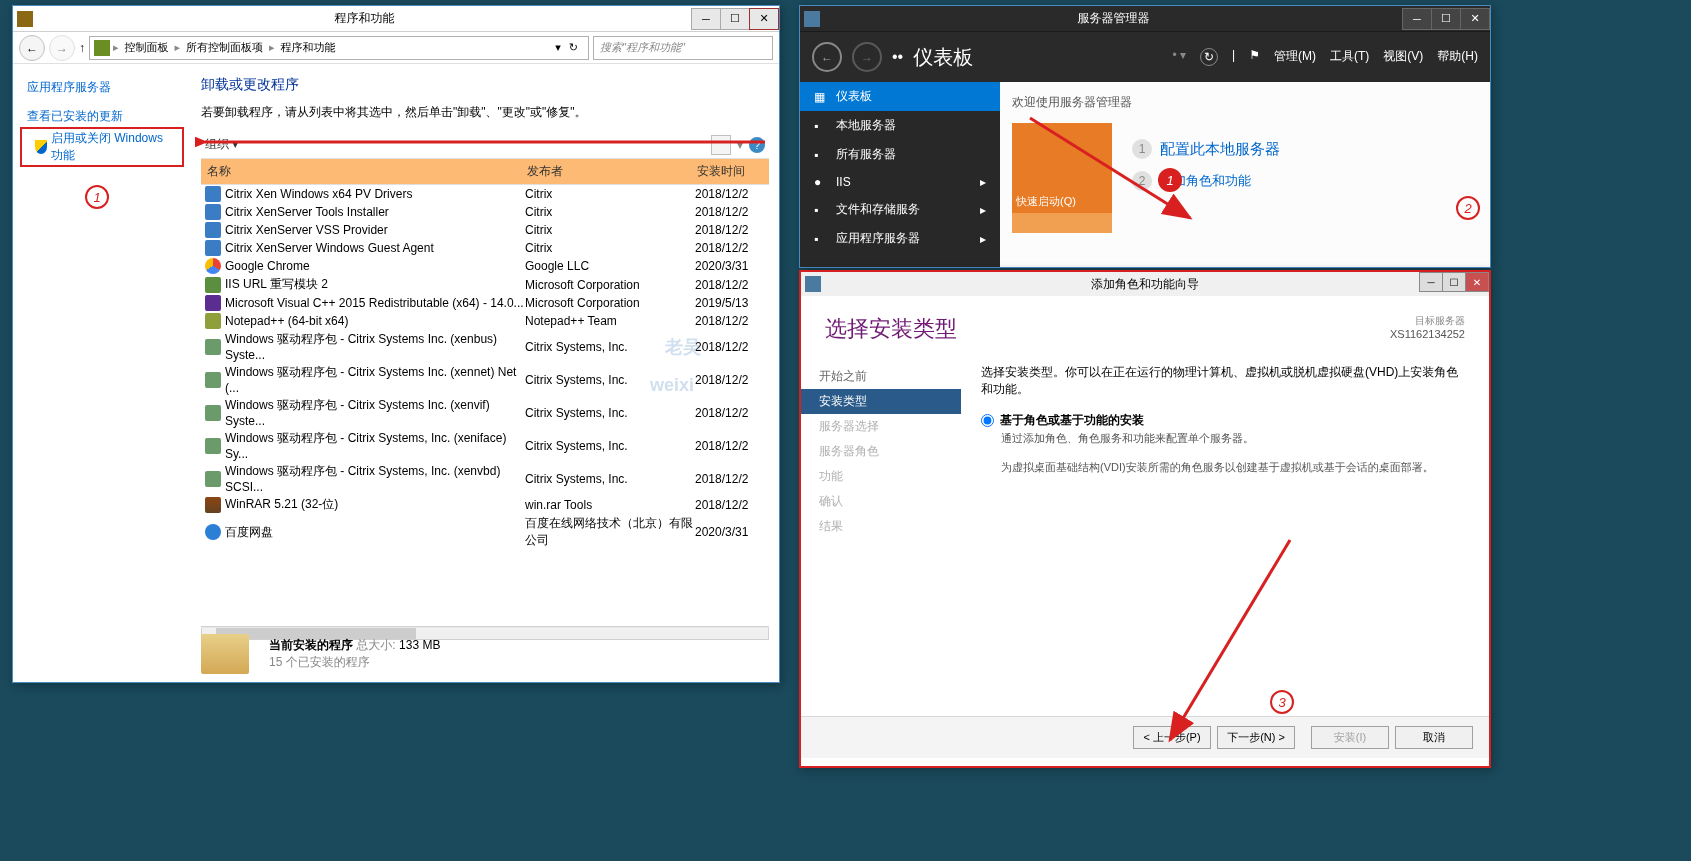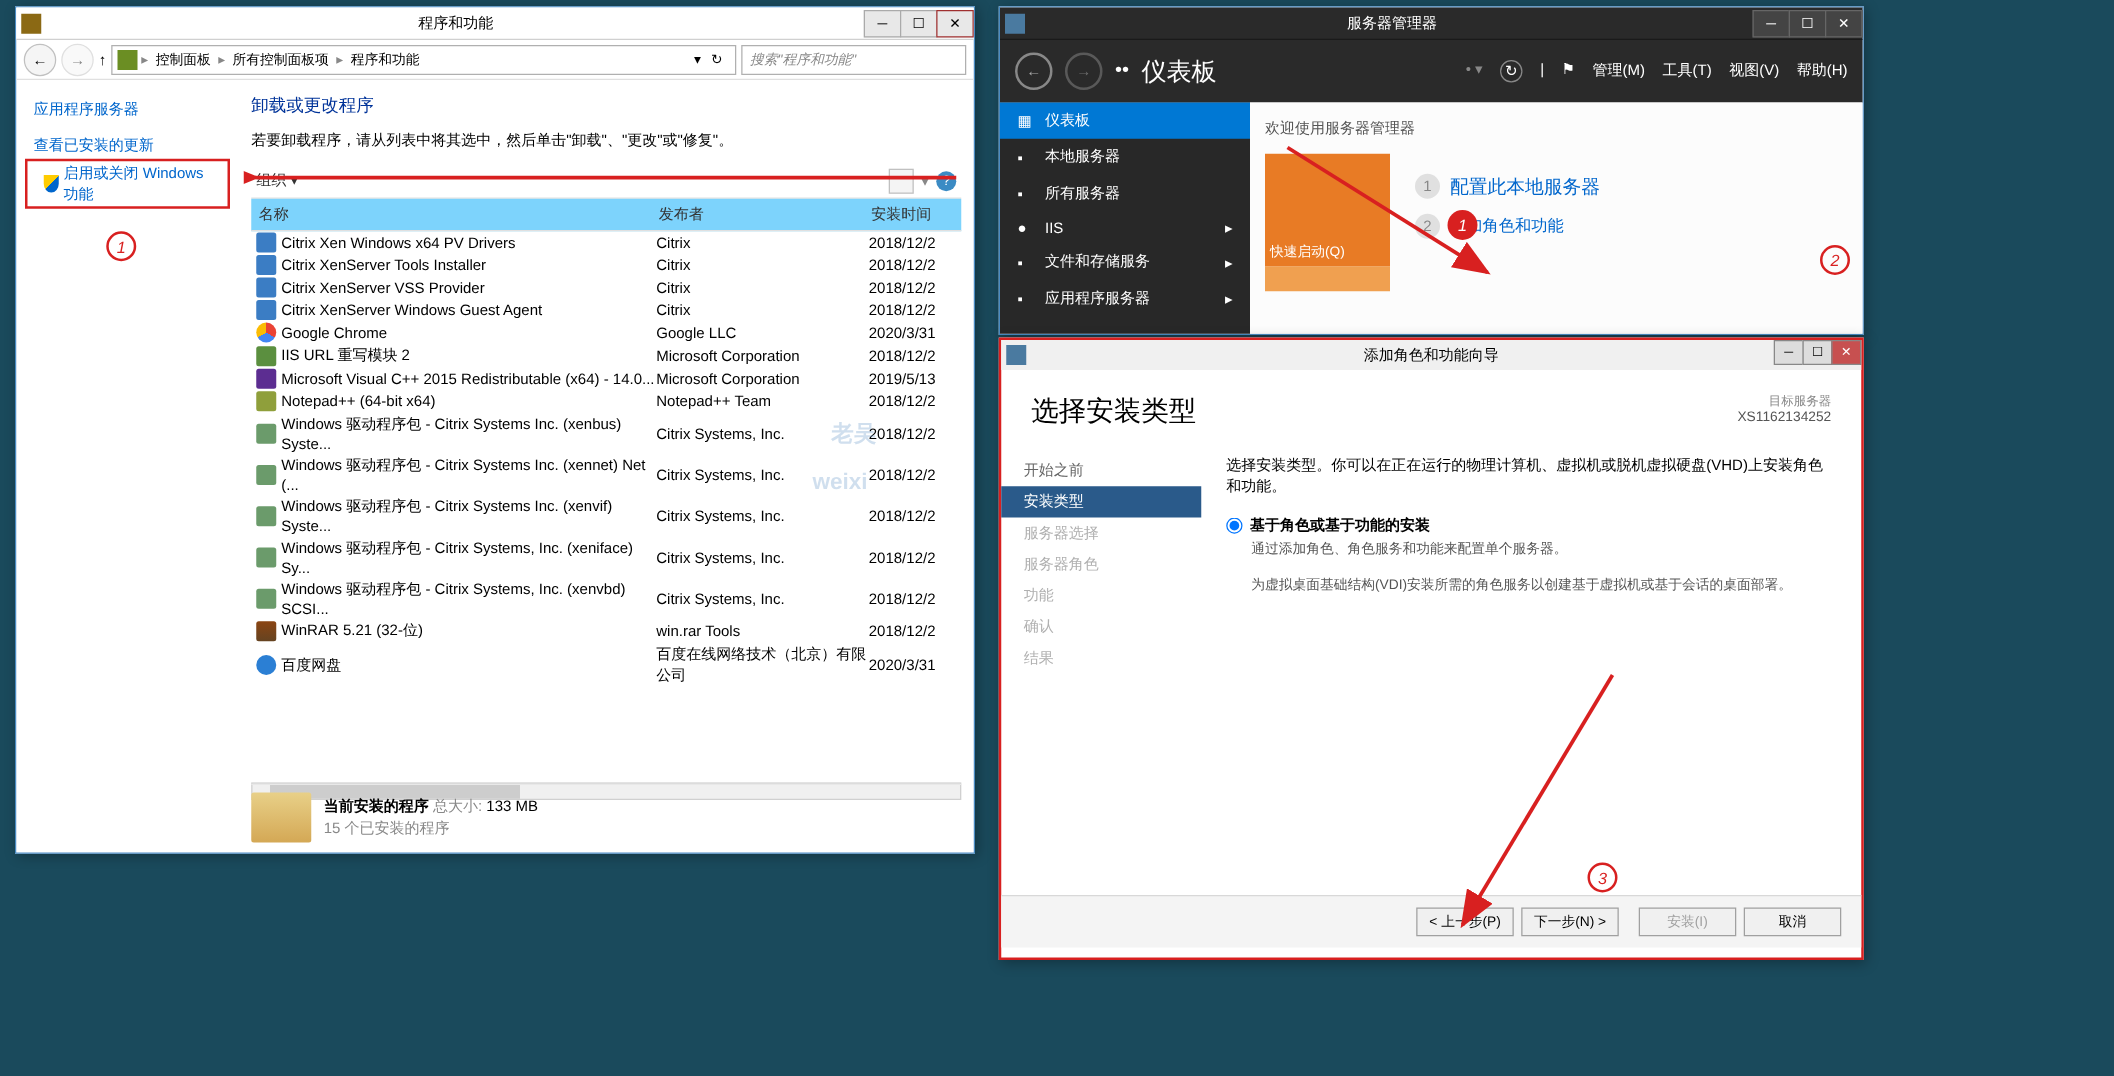--- a/index.html
+++ b/index.html
@@ -32,36 +32,36 @@
     .shield-icon { width: 14px; height: 14px; display: inline-block; background: linear-gradient(135deg,#ffcc00 50%,#0066cc 50%); border-radius: 0 0 50% 50%; }
     .pf-main { flex: 1; padding: 12px 10px 0 10px; position: relative; }
     .pf-heading { color: #003399; font-size: 14px; margin-bottom: 10px; }
     .pf-sub { font-size: 12px; margin-bottom: 10px; }
     .pf-toolbar { height: 28px; display: flex; align-items: center; padding: 0 4px; border-bottom: 1px solid #e0e0e0; justify-content: space-between; }
     .pf-tool-left { color: #333; font-size: 12px; cursor: pointer; text-align: right; }
     .pf-tool-right { display: flex; gap: 6px; align-items: center; }
     .view-icon { width: 20px; height: 20px; border: 1px solid #c0c0c0; background: #f4f4f4; }
     .help-icon { width: 16px; height: 16px; border-radius: 50%; background: #3b8bc4; color: #fff; font-size: 11px; display: flex; align-items: center; justify-content: center; }
     .pf-table { width: 100%; font-size: 12px; }
-    .pf-table-header { display: flex; background: #7dd3fc; border-bottom: 1px solid #e0e0e0; }
+    .pf-table-header { display: flex; background: #fdba74; border-bottom: 1px solid #e0e0e0; }
     .pf-table-header > div { padding: 4px 6px; color: #333; }
     .col-name { width: 320px; }
     .col-pub { width: 170px; }
     .col-date { width: 70px; }
     .pf-row { display: flex; align-items: center; padding: 1px 0; }
     .pf-row-icon { width: 16px; height: 16px; margin: 0 4px; flex-shrink: 0; border-radius: 2px; }
     .icon-blue-x { background: #3b7dc4; }
     .icon-chrome { background: conic-gradient(#ea4335 0 120deg,#4285f4 120deg 240deg,#fbbc05 240deg); border-radius: 50%; }
     .icon-iis { background: #5b8f3f; }
     .icon-vs { background: #5c2d91; }
     .icon-np { background: #8f9f3b; }
     .icon-citrix { background: #6b9b6b; }
     .icon-rar { background: linear-gradient(#8b4513,#654321); }
     .icon-baidu { background: #2b7fd4; border-radius: 50%; }
-    .pf-footer { position: absolute; bottom: 8px; left: 10px; right: 10px; display: flex; align-items: center; gap: 10px; padding-top: 6px; border-top: 1px solid #e8e8e8; }
+    .pf-footer { position: absolute; bottom: 8px; left: 10px; right: 10px; display: flex; align-items: center; gap: 20px; padding-top: 6px; border-top: 1px solid #e8e8e8; }
     .pf-footer-icon { width: 48px; height: 40px; background: linear-gradient(#e8d088,#d4a855); border-radius: 2px; }
     .scrollbar-h { position: absolute; bottom: 42px; left: 10px; right: 10px; height: 14px; background: #f0f0f0; border: 1px solid #d0d0d0; }
     .scrollbar-h .thumb { position: absolute; left: 14px; width: 200px; height: 100%; background: #cdcdcd; }
 
     
     .sm-window { left: 799px; top: 5px; width: 692px; height: 263px; }
     .sm-header { height: 50px; background: #2a2a2a; color: #fff; display: flex; align-items: center; padding: 0 12px; justify-content: space-between; }
     .sm-nav-left { display: flex; align-items: center; gap: 10px; }
     .sm-nav-btn { width: 30px; height: 30px; border: 2px solid #888; border-radius: 50%; display: flex; align-items: center; justify-content: center; color: #aaa; cursor: pointer; }
     .sm-title { font-size: 20px; color: #fff; }
@@ -83,21 +83,21 @@
     .task-text { color: #0066cc; font-size: 15px; cursor: pointer; }
     .task-text.dim { color: #0066cc; font-size: 13px; }
 
     
     .wiz-window { left: 799px; top: 270px; width: 692px; height: 498px; border: 2px solid #d82020; }
     .wiz-titlebar { height: 24px; background: #f0f0f0; display: flex; align-items: center; justify-content: center; font-size: 12px; position: relative; }
     .wiz-controls { position: absolute; right: 0; top: 0; display: flex; }
     .wiz-btn { width: 24px; height: 20px; border: 1px solid #888; background: #ddd; font-size: 10px; display: flex; align-items: center; justify-content: center; margin-left: -1px; }
     .wiz-btn.close { background: #c75050; color: #fff; }
     .wiz-header { padding: 18px 24px 12px 24px; display: flex; justify-content: space-between; align-items: flex-start; }
-    .wiz-heading { font-size: 22px; color: #000000; font-weight: 300; text-align: right; }
+    .wiz-heading { font-size: 22px; color: #701a75; font-weight: 300; text-align: right; }
     .wiz-target { text-align: right; font-size: 10px; color: #888; }
     .wiz-target .server { color: #555; font-size: 11px; }
     .wiz-body { display: flex; height: 360px; }
     .wiz-steps { width: 160px; padding: 8px 0; }
     .wiz-step { padding: 4px 18px; font-size: 12px; color: #b0b0b0; cursor: pointer; }
     .wiz-step.done { color: #666; }
     .wiz-step.active { background: #2a5a8a; color: #fff; }
     .wiz-content { flex: 1; padding: 8px 20px; font-size: 12px; }
     .wiz-desc { margin-bottom: 14px; }
     .radio-group { margin-bottom: 14px; }

